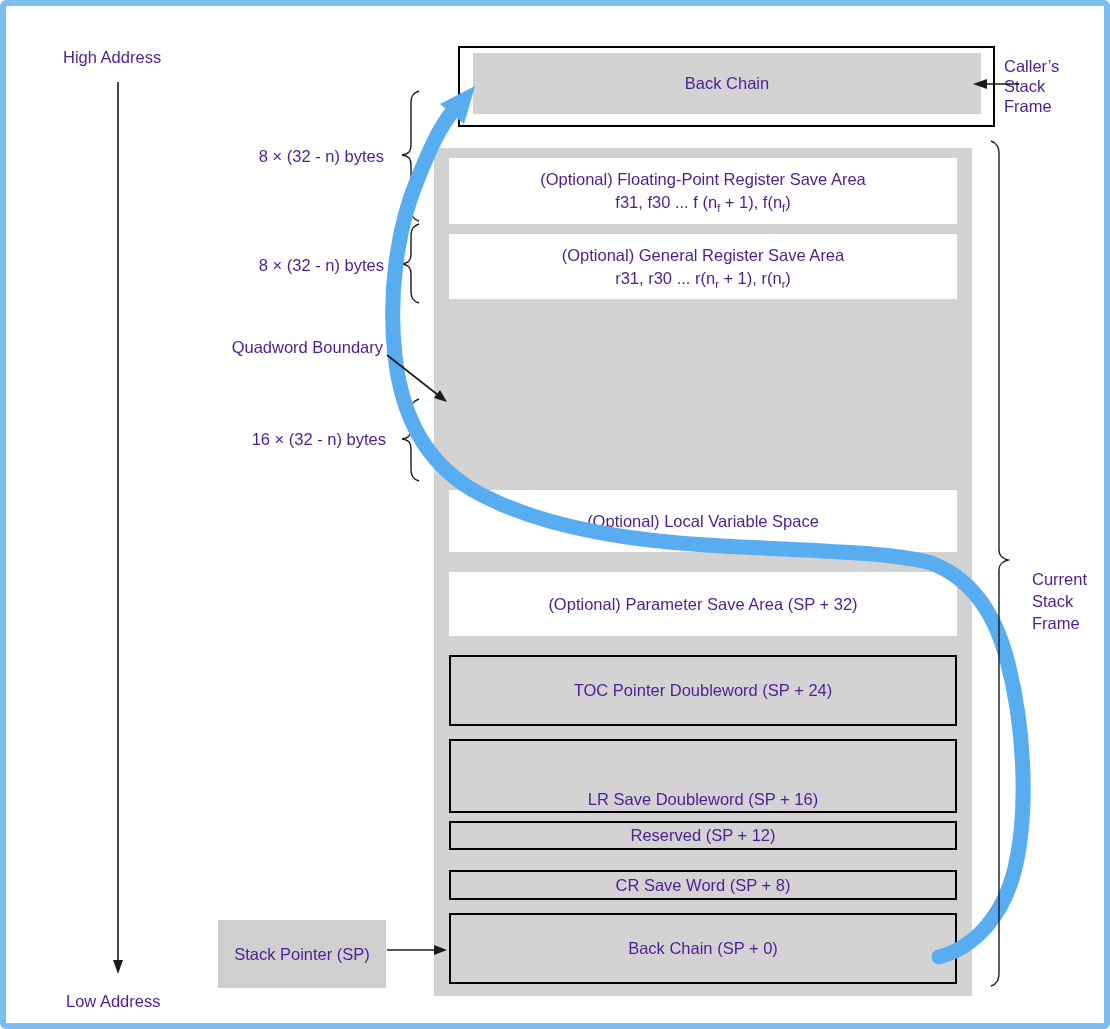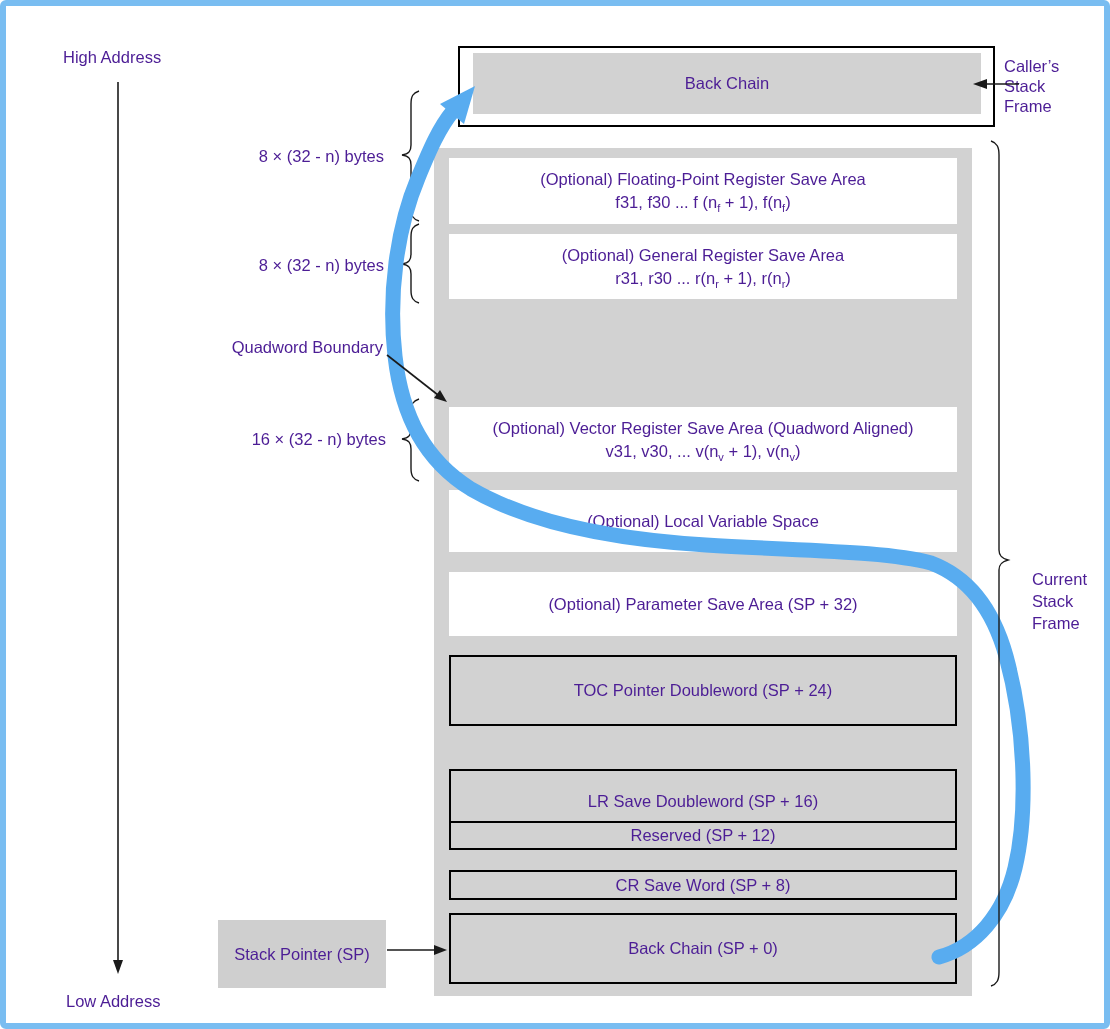--- a/index.html
+++ b/index.html
@@ -82,34 +82,30 @@
   <div class="abs panel"></div>
 
   <div class="abs row plain" style="top:152px;height:66px;">
     <div>(Optional) Floating-Point Register Save Area</div>
     <div>f31, f30 ... f (n<sub>f</sub> + 1), f(n<sub>f</sub>)</div>
   </div>
   <div class="abs row plain" style="top:228px;height:65px;">
     <div>(Optional) General Register Save Area</div>
     <div>r31, r30 ... r(n<sub>r</sub> + 1), r(n<sub>r</sub>)</div>
   </div>
-  <div class="abs row plain" style="top:401px;height:65px;">
-    <div>(Optional) Vector Register Save Area (Quadword Aligned)</div>
-    <div>v31, v30, ... v(n<sub>v</sub> + 1), v(n<sub>v</sub>)</div>
-  </div>
   <div class="abs row plain" style="top:484px;height:62px;">
     <div>(Optional) Local Variable Space</div>
   </div>
   <div class="abs row plain" style="top:566px;height:64px;">
     <div>(Optional) Parameter Save Area (SP + 32)</div>
   </div>
   <div class="abs row bordered" style="top:649px;height:71px;">
     <div>TOC Pointer Doubleword (SP + 24)</div>
   </div>
-  <div class="abs row bordered" style="top:763px;height:65px;">
+  <div class="abs row bordered" style="top:733px;height:74px;justify-content:flex-end;">
     <div>LR Save Doubleword (SP + 16)</div>
   </div>
   <div class="abs row bordered" style="top:815px;height:29px;">
     <div>Reserved (SP + 12)</div>
   </div>
   <div class="abs row bordered" style="top:864px;height:30px;">
     <div>CR Save Word (SP + 8)</div>
   </div>
   <div class="abs row bordered" style="top:907px;height:71px;">
     <div>Back Chain (SP + 0)</div>

